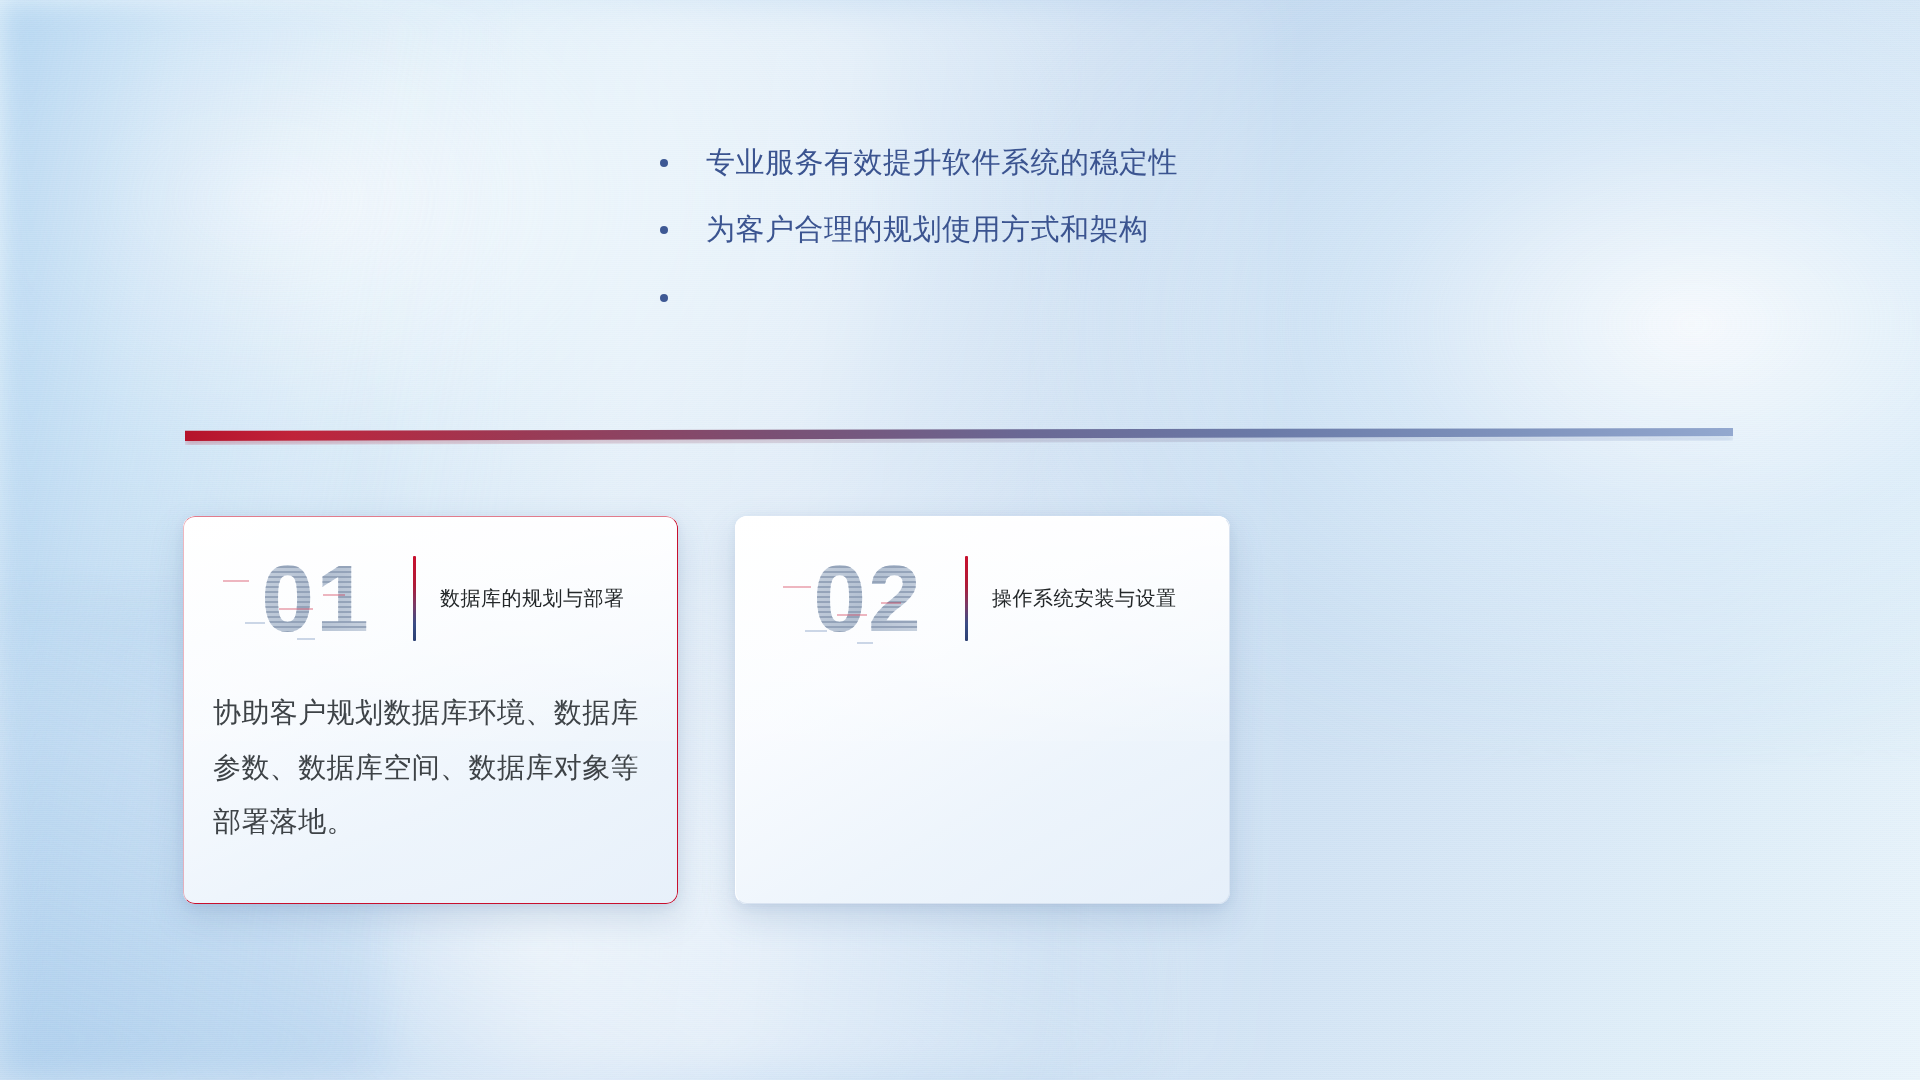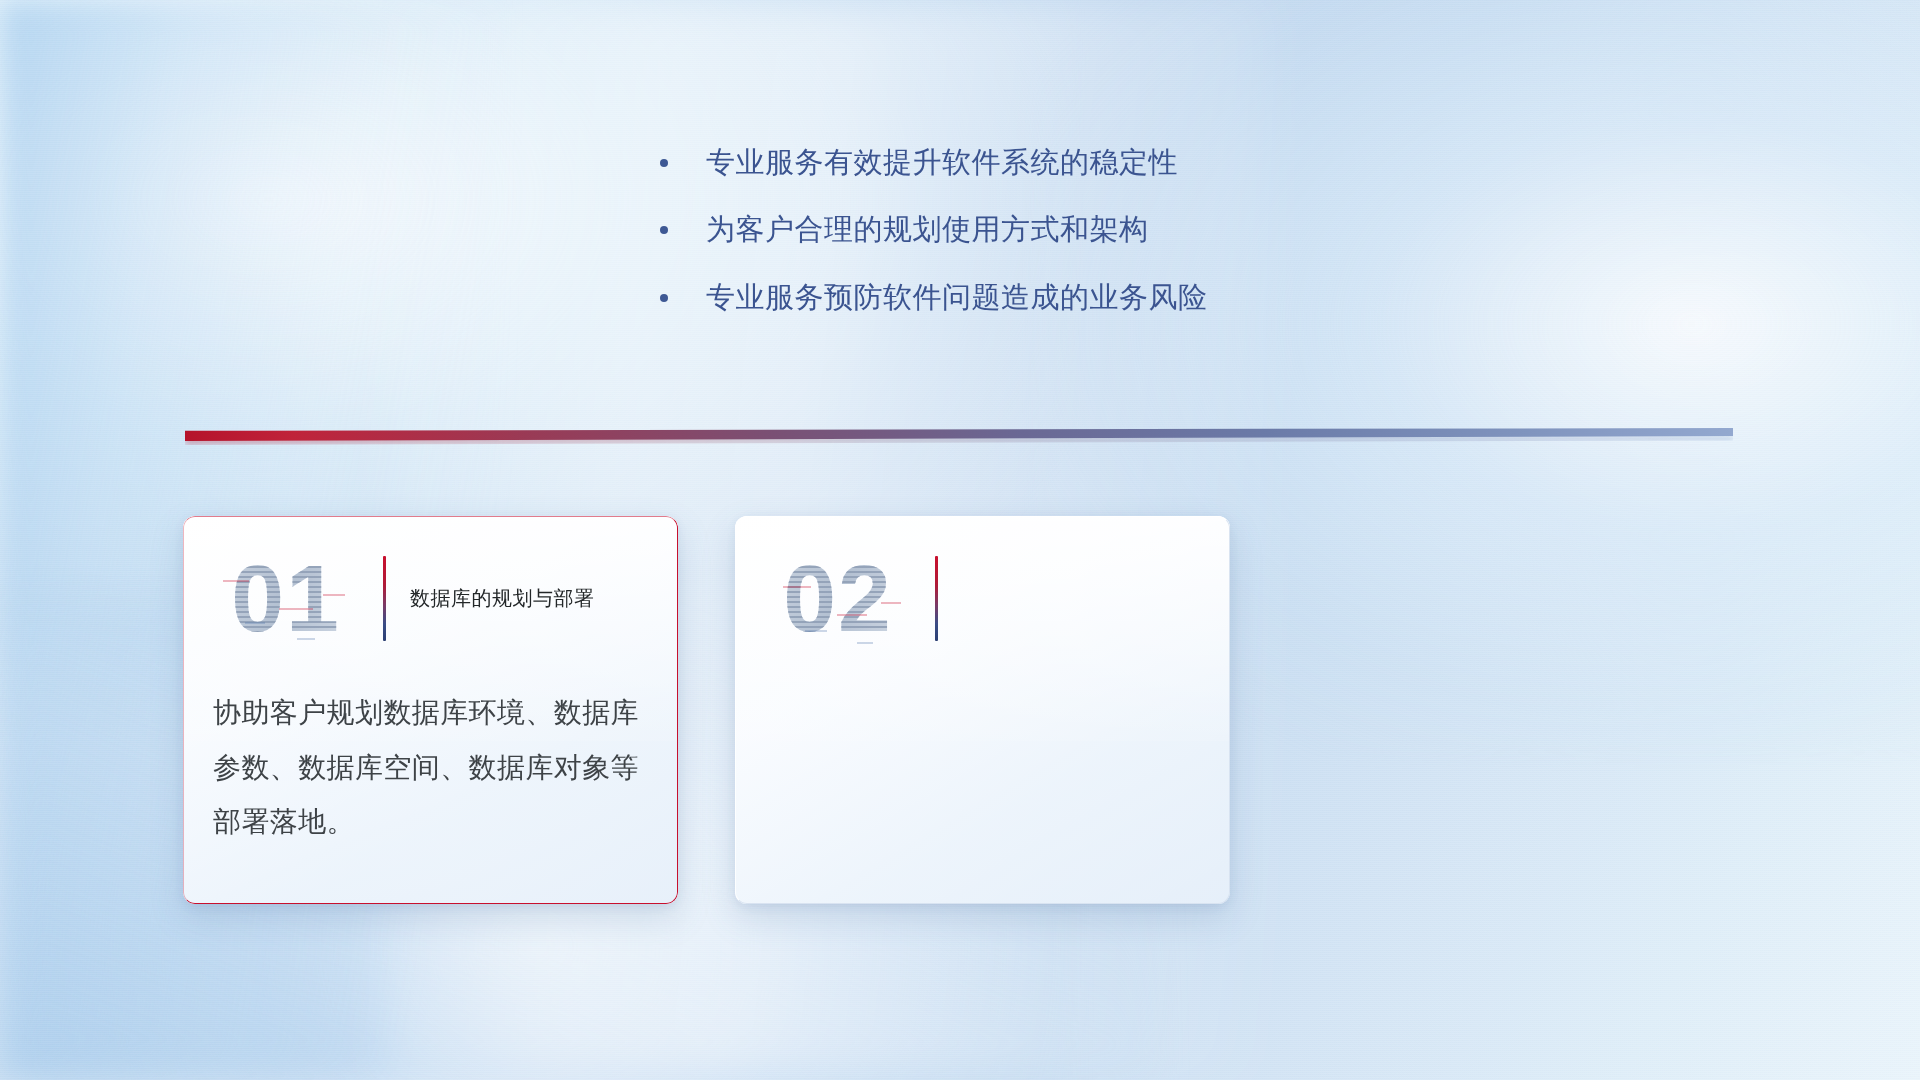--- a/index.html
+++ b/index.html
@@ -244,21 +244,21 @@
     background: linear-gradient(180deg,
       rgba(255,255,255,0.85) 0%,
       rgba(255,255,255,0.10) 100%);
     pointer-events: none;
   }
 
   .card-head {
     position: relative;
     display: flex;
     align-items: center;
-    padding: 28px 26px 0 10px;
+    padding: 28px 26px 0 40px;
     height: 136px;
     box-sizing: border-box;
   }
 
   
   .card-num {
     position: relative;
     font-size: 95px;
     font-weight: 700;
     line-height: 1;
@@ -352,21 +352,20 @@
     <div class="bullet-row">
       <span class="bullet-dot"></span>
       <span class="bullet-text">专业服务有效提升软件系统的稳定性</span>
     </div>
     <div class="bullet-row">
       <span class="bullet-dot"></span>
       <span class="bullet-text">为客户合理的规划使用方式和架构</span>
     </div>
     <div class="bullet-row">
       <span class="bullet-dot"></span>
-      <span class="bullet-text">专业服务预防软件问题造成的业务风险</span>
     </div>
   </div>
 
   <div class="separator">
     <div class="bar-soft"></div>
     <div class="bar"></div>
   </div>
 
   <div class="cards">
 
@@ -392,18 +391,19 @@
       <div class="card-head">
         <div class="card-num">02</div>
         <div class="num-flecks">
           <i style="left:26px;  top:36px;  width:28px;"></i>
           <i style="left:80px;  top:64px;  width:30px;"></i>
           <i class="b" style="left:48px; top:80px; width:22px;"></i>
           <i style="left:124px; top:52px;  width:20px;"></i>
           <i class="b" style="left:100px; top:92px; width:16px;"></i>
         </div>
         <div class="card-divider"></div>
+        <div class="card-title">操作系统安装与设置</div>
       </div>
     </div>
 
 
   </div>
 </div>
 
 </body></html>

